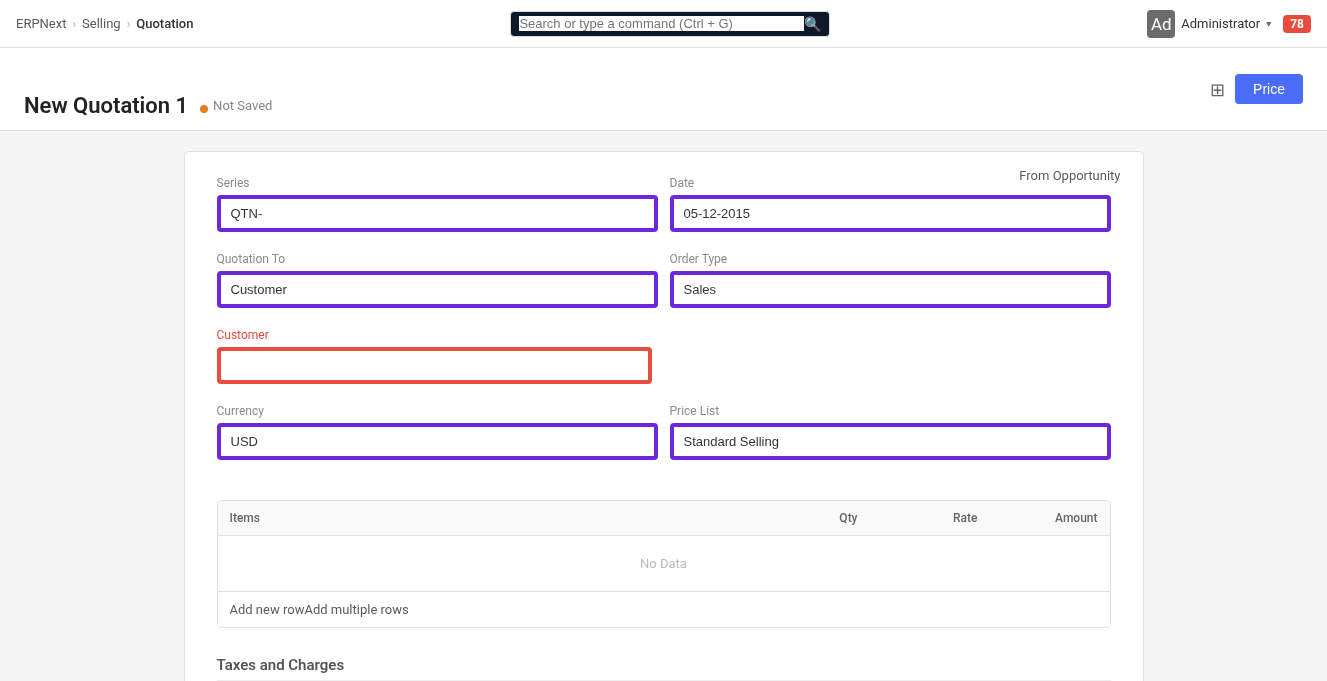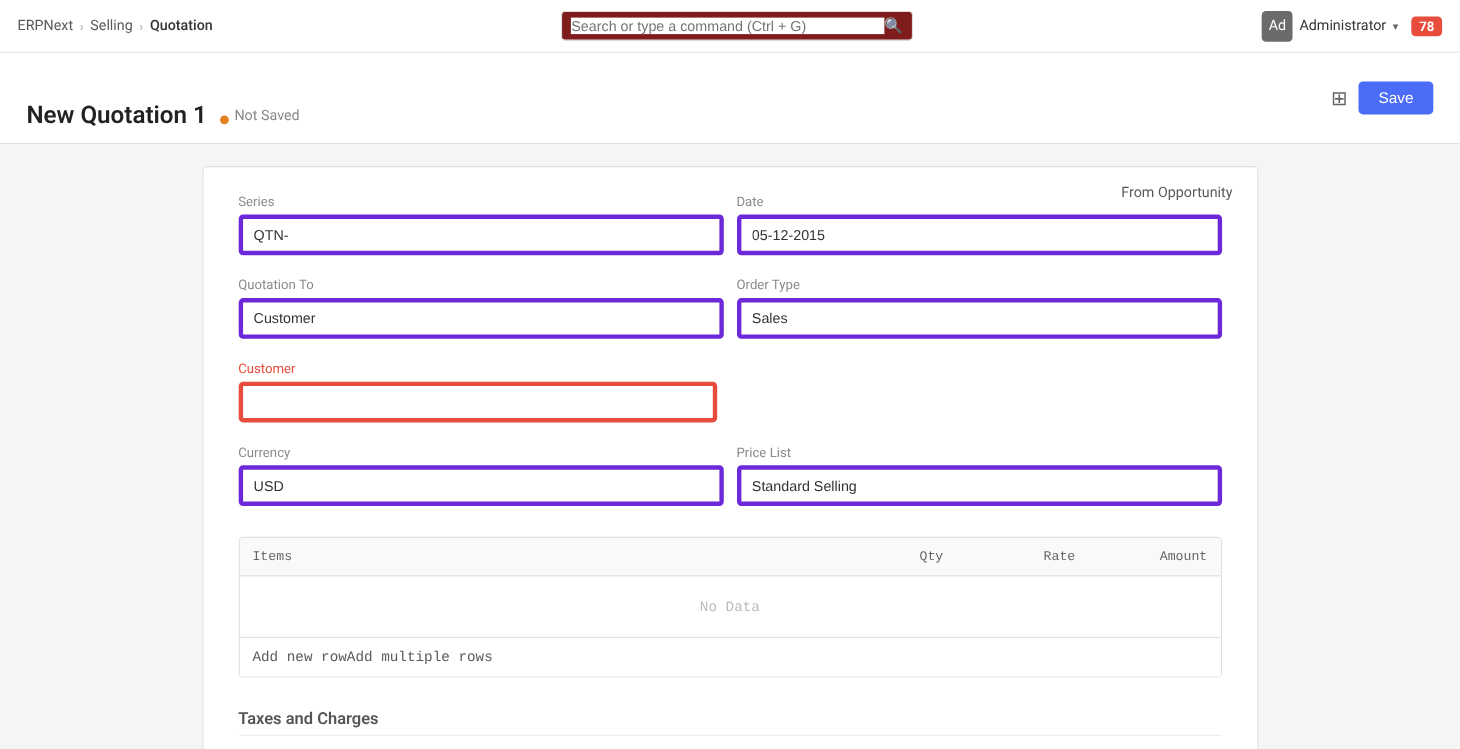--- a/index.html
+++ b/index.html
@@ -41,21 +41,21 @@
       max-width: 400px;
       margin: 0 auto;
     }
     .search-box {
       display: flex;
       align-items: center;
       border: 1px solid #ddd;
       border-radius: 4px;
       padding: 4px 8px;
       width: 320px;
-      background: #7f1d1d;
+      background: #0f172a;
     }
     .search-box input {
       border: none;
       outline: none;
       font-size: 13px;
       color: #999;
       flex: 1;
     }
     .search-icon-svg {
       color: #999;
@@ -74,21 +74,21 @@
     }
     .admin-avatar {
       width: 28px;
       height: 28px;
       background: #6b6b6b;
       border-radius: 4px;
       display: flex;
       align-items: center;
       justify-content: center;
       color: #fff;
-      font-size: 13px;
+      font-size: 17px;
     }
     .admin-name {
       font-size: 13px;
       color: #333;
     }
     .admin-caret {
       font-size: 10px;
       color: #666;
     }
     .notif-badge {
@@ -214,25 +214,24 @@
     }
     .form-group input.required-field {
       border-color: #e74c3c;
     }
     .form-group input::placeholder {
       color: #ccc;
     }
 
     
     .table-section {
-      margin-top: 28px;
+      margin-top: 40px;
       border: 1px solid #e0e0e0;
       border-radius: 4px;
       overflow: hidden;
-      font-family: Liberation Mono, monospace;
     }
     .table-header {
       display: grid;
       grid-template-columns: 1fr 120px 120px 120px;
       background: #f9f9f9;
       border-bottom: 1px solid #e0e0e0;
     }
     .table-header-cell {
       padding: 10px 12px;
       font-size: 12px;
@@ -303,21 +302,21 @@
 <div class="page-header">
   <div class="page-title-area">
     <h1 class="page-title">New Quotation 1</h1>
     <div class="not-saved-badge">
       <div class="dot-orange"></div>
       <span>Not Saved</span>
     </div>
   </div>
   <div class="page-header-right">
     <span class="grid-icon">⊞</span>
-    <button class="save-btn">Save</button>
+    <button class="save-btn">Price</button>
   </div>
 </div>
 
 <div class="content-wrap">
   <div class="form-container">
 
     <a class="from-opportunity-link">From Opportunity</a>
 
     <div class="form-row">
       <div class="form-group">

